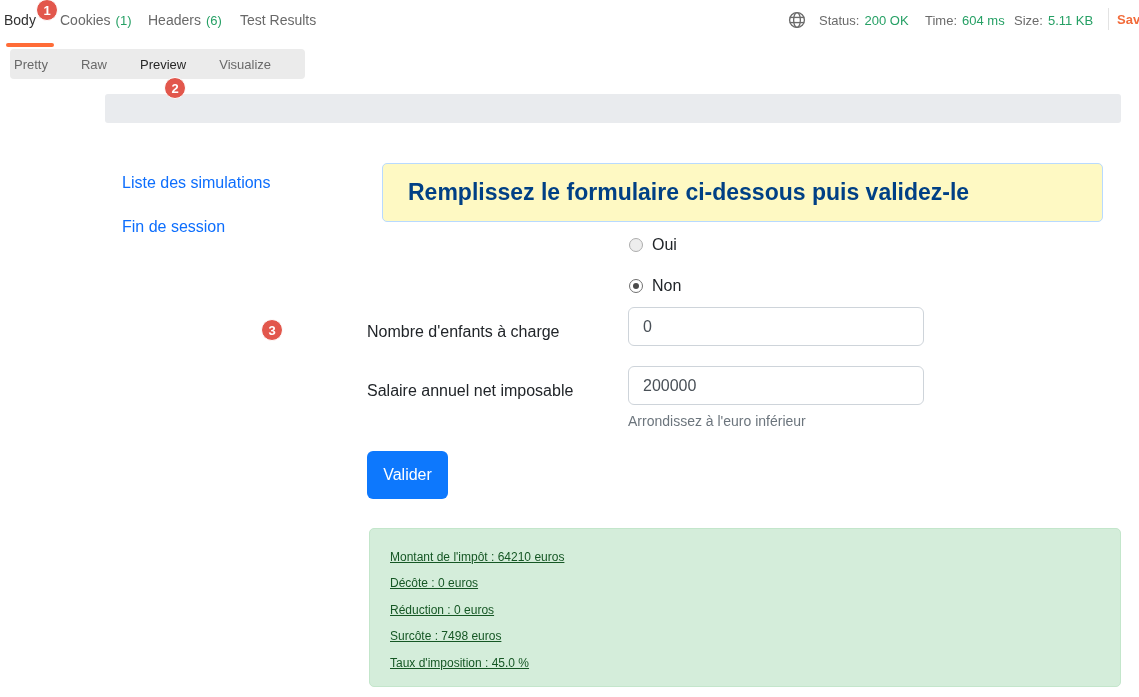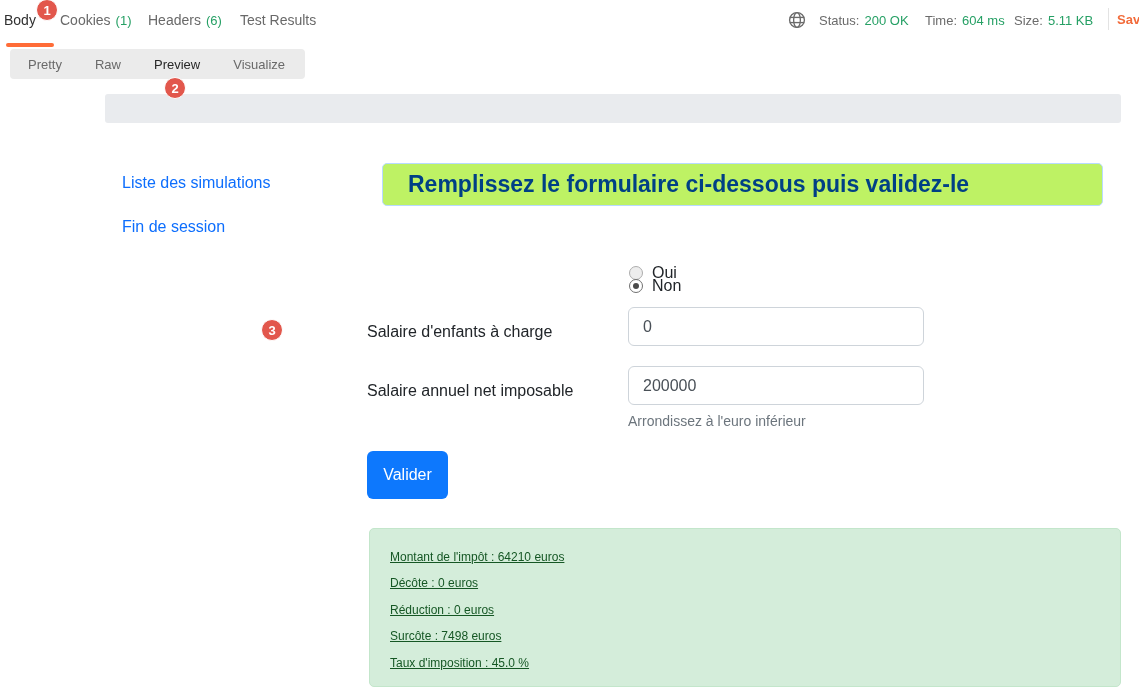--- a/index.html
+++ b/index.html
@@ -20,43 +20,43 @@
   .meta { position:absolute; top:13px; font-size:13px; color:#6b6b6b; white-space:nowrap; }
   .meta .val { color:#26a065; margin-left:5px; }
   #meta-status { left:819px; } #meta-time { left:925px; } #meta-size { left:1014px; }
   .vdivider { position:absolute; left:1108px; top:8px; width:1px; height:22px; background:#e3e3e3; }
   .save-link { position:absolute; left:1117px; top:12px; font-size:13px; font-weight:700;
                color:#f26b3a; white-space:nowrap; cursor:pointer; }
 
   
   .view-tabs { position:absolute; left:10px; top:49px; width:295px; height:30px;
                background:#ebebeb; border-radius:4px; display:flex; align-items:center;
-               padding-left:18px; gap:33px; }
+               padding-left:4px; gap:33px; }
   .vtab { font-size:13px; color:#696969; cursor:pointer; white-space:nowrap; }
   .vtab.active { color:#282828; }
 
   
   .preview-topbar { position:absolute; left:105px; top:94px; width:1016px; height:29px;
                     background:#e9ebee; border-radius:3px; }
 
   .nav-link { position:absolute; left:122px; font-size:16px; color:#0d6efd;
               text-decoration:none; cursor:pointer; white-space:nowrap; }
   #nav-link-0 { top:174px; } #nav-link-1 { top:218px; }
 
-  .form-heading { position:absolute; left:382px; top:163px; width:721px; height:43px;
-                  background:#bef264; border:1px solid #b8daff; border-radius:5px;
+  .form-heading { position:absolute; left:382px; top:163px; width:721px; height:59px;
+                  background:#fef9c3; border:1px solid #b8daff; border-radius:5px;
                   display:flex; align-items:center; padding-left:25px;
                   font-size:23px; font-weight:700; color:#004085; }
 
   .fld-label { position:absolute; left:367px; width:250px; font-size:16px;
                color:#212529; line-height:27px; }
   #label-marital { top:249px; } #label-children { top:318px; } #label-salary { top:377px; }
 
   .radio-row { position:absolute; left:629px; display:flex; align-items:center; cursor:pointer; }
-  #radio-row-oui { top:264px; } #radio-row-non { top:277px; }
+  #radio-row-oui { top:236px; } #radio-row-non { top:277px; }
   .radio-circ { width:14px; height:14px; border-radius:50%; background:#ededed;
                 border:1px solid #adadad; position:relative; }
   .radio-row.checked .radio-circ { background:#fff; border-color:#707070; }
   .radio-row.checked .radio-circ::after { content:""; position:absolute; left:3px; top:3px;
                 width:6px; height:6px; border-radius:50%; background:#4a4a4a; }
   .radio-text { margin-left:9px; font-size:16px; color:#212529; }
 
   .text-input { position:absolute; left:628px; width:296px; height:39px;
                 border:1px solid #ced4da; border-radius:6px; background:#fff;
                 padding:0 14px; font-size:16px; color:#495057;
@@ -141,21 +141,21 @@
 
   <div class="radio-row" id="radio-row-oui">
     <span class="radio-circ"></span>
     <span class="radio-text">Oui</span>
   </div>
   <div class="radio-row checked" id="radio-row-non">
     <span class="radio-circ"></span>
     <span class="radio-text">Non</span>
   </div>
 
-  <div class="fld-label" id="label-children">Salaire d'enfants à charge</div>
+  <div class="fld-label" id="label-children">Nombre d'enfants à charge</div>
   <input class="text-input" id="input-children" type="text" value="0" style="">
 
   <div class="fld-label" id="label-salary">Salaire annuel net imposable</div>
   <input class="text-input" id="input-salary" type="text" value="200000" style="">
   <div class="help-text">Arrondissez à l'euro inférieur</div>
 
   <button class="submit-btn">Valider</button>
 
   <div class="results-box">
     <div class="result-line">Montant de l'impôt : 64210 euros</div>

